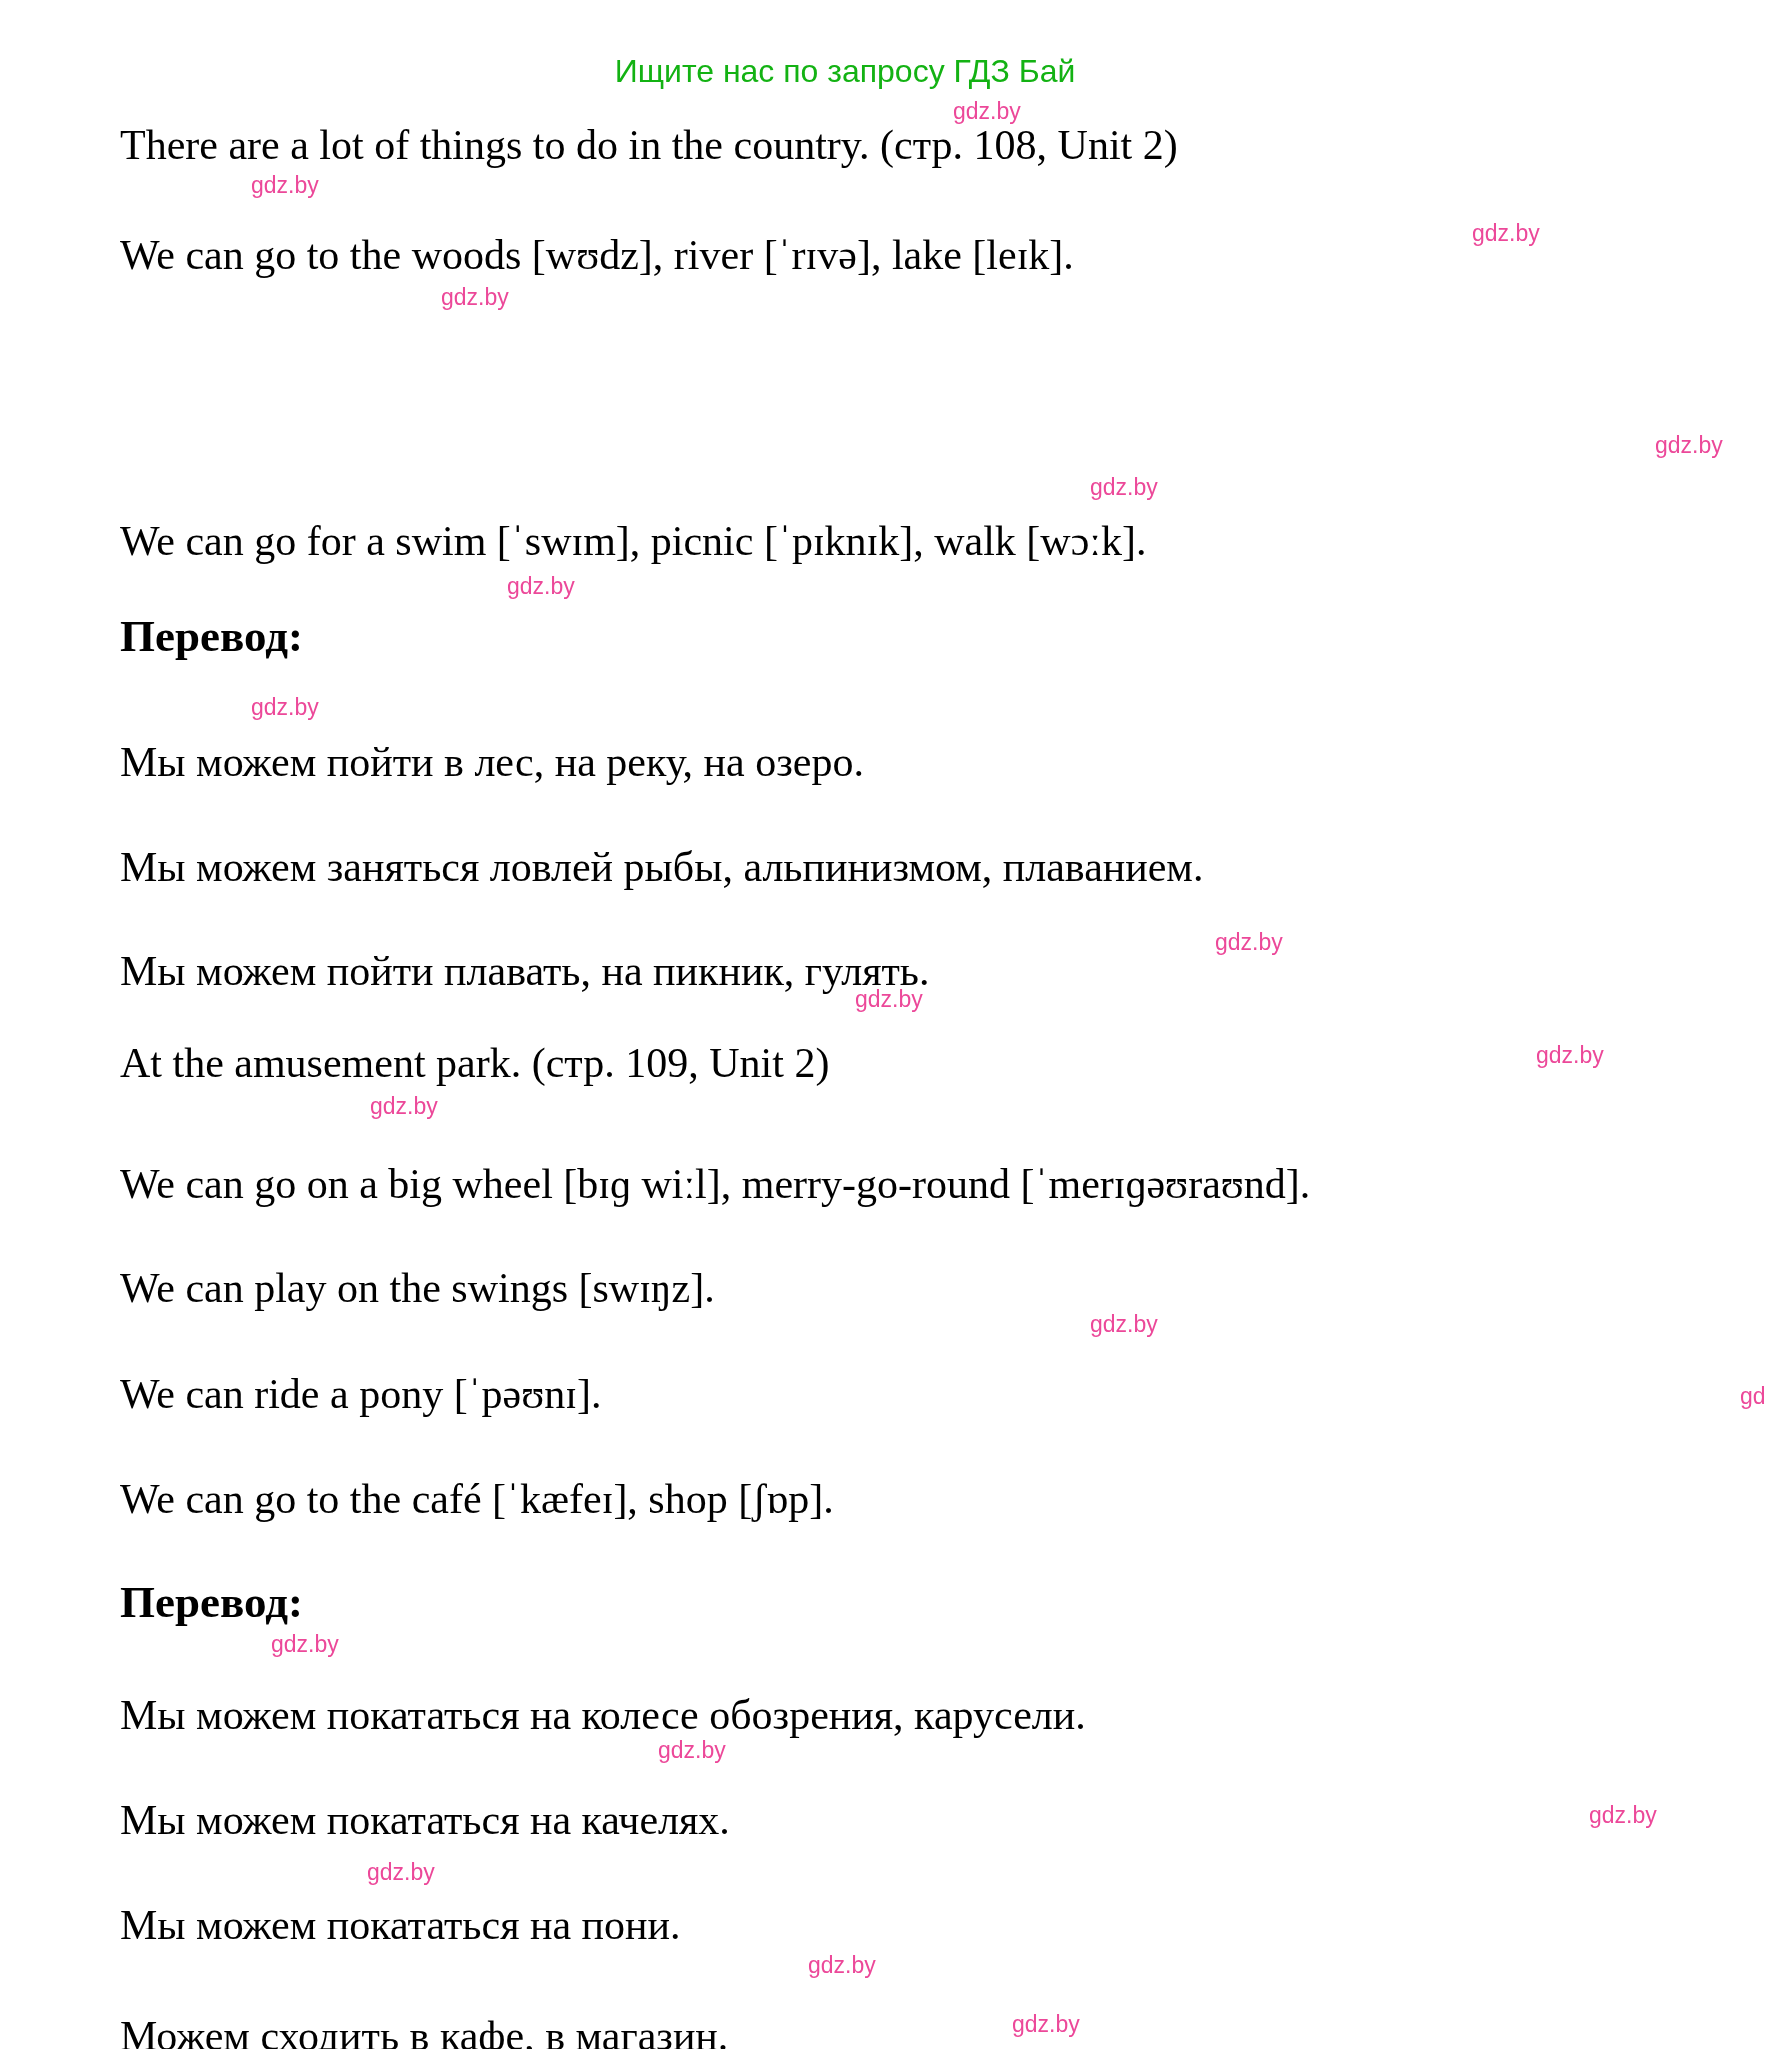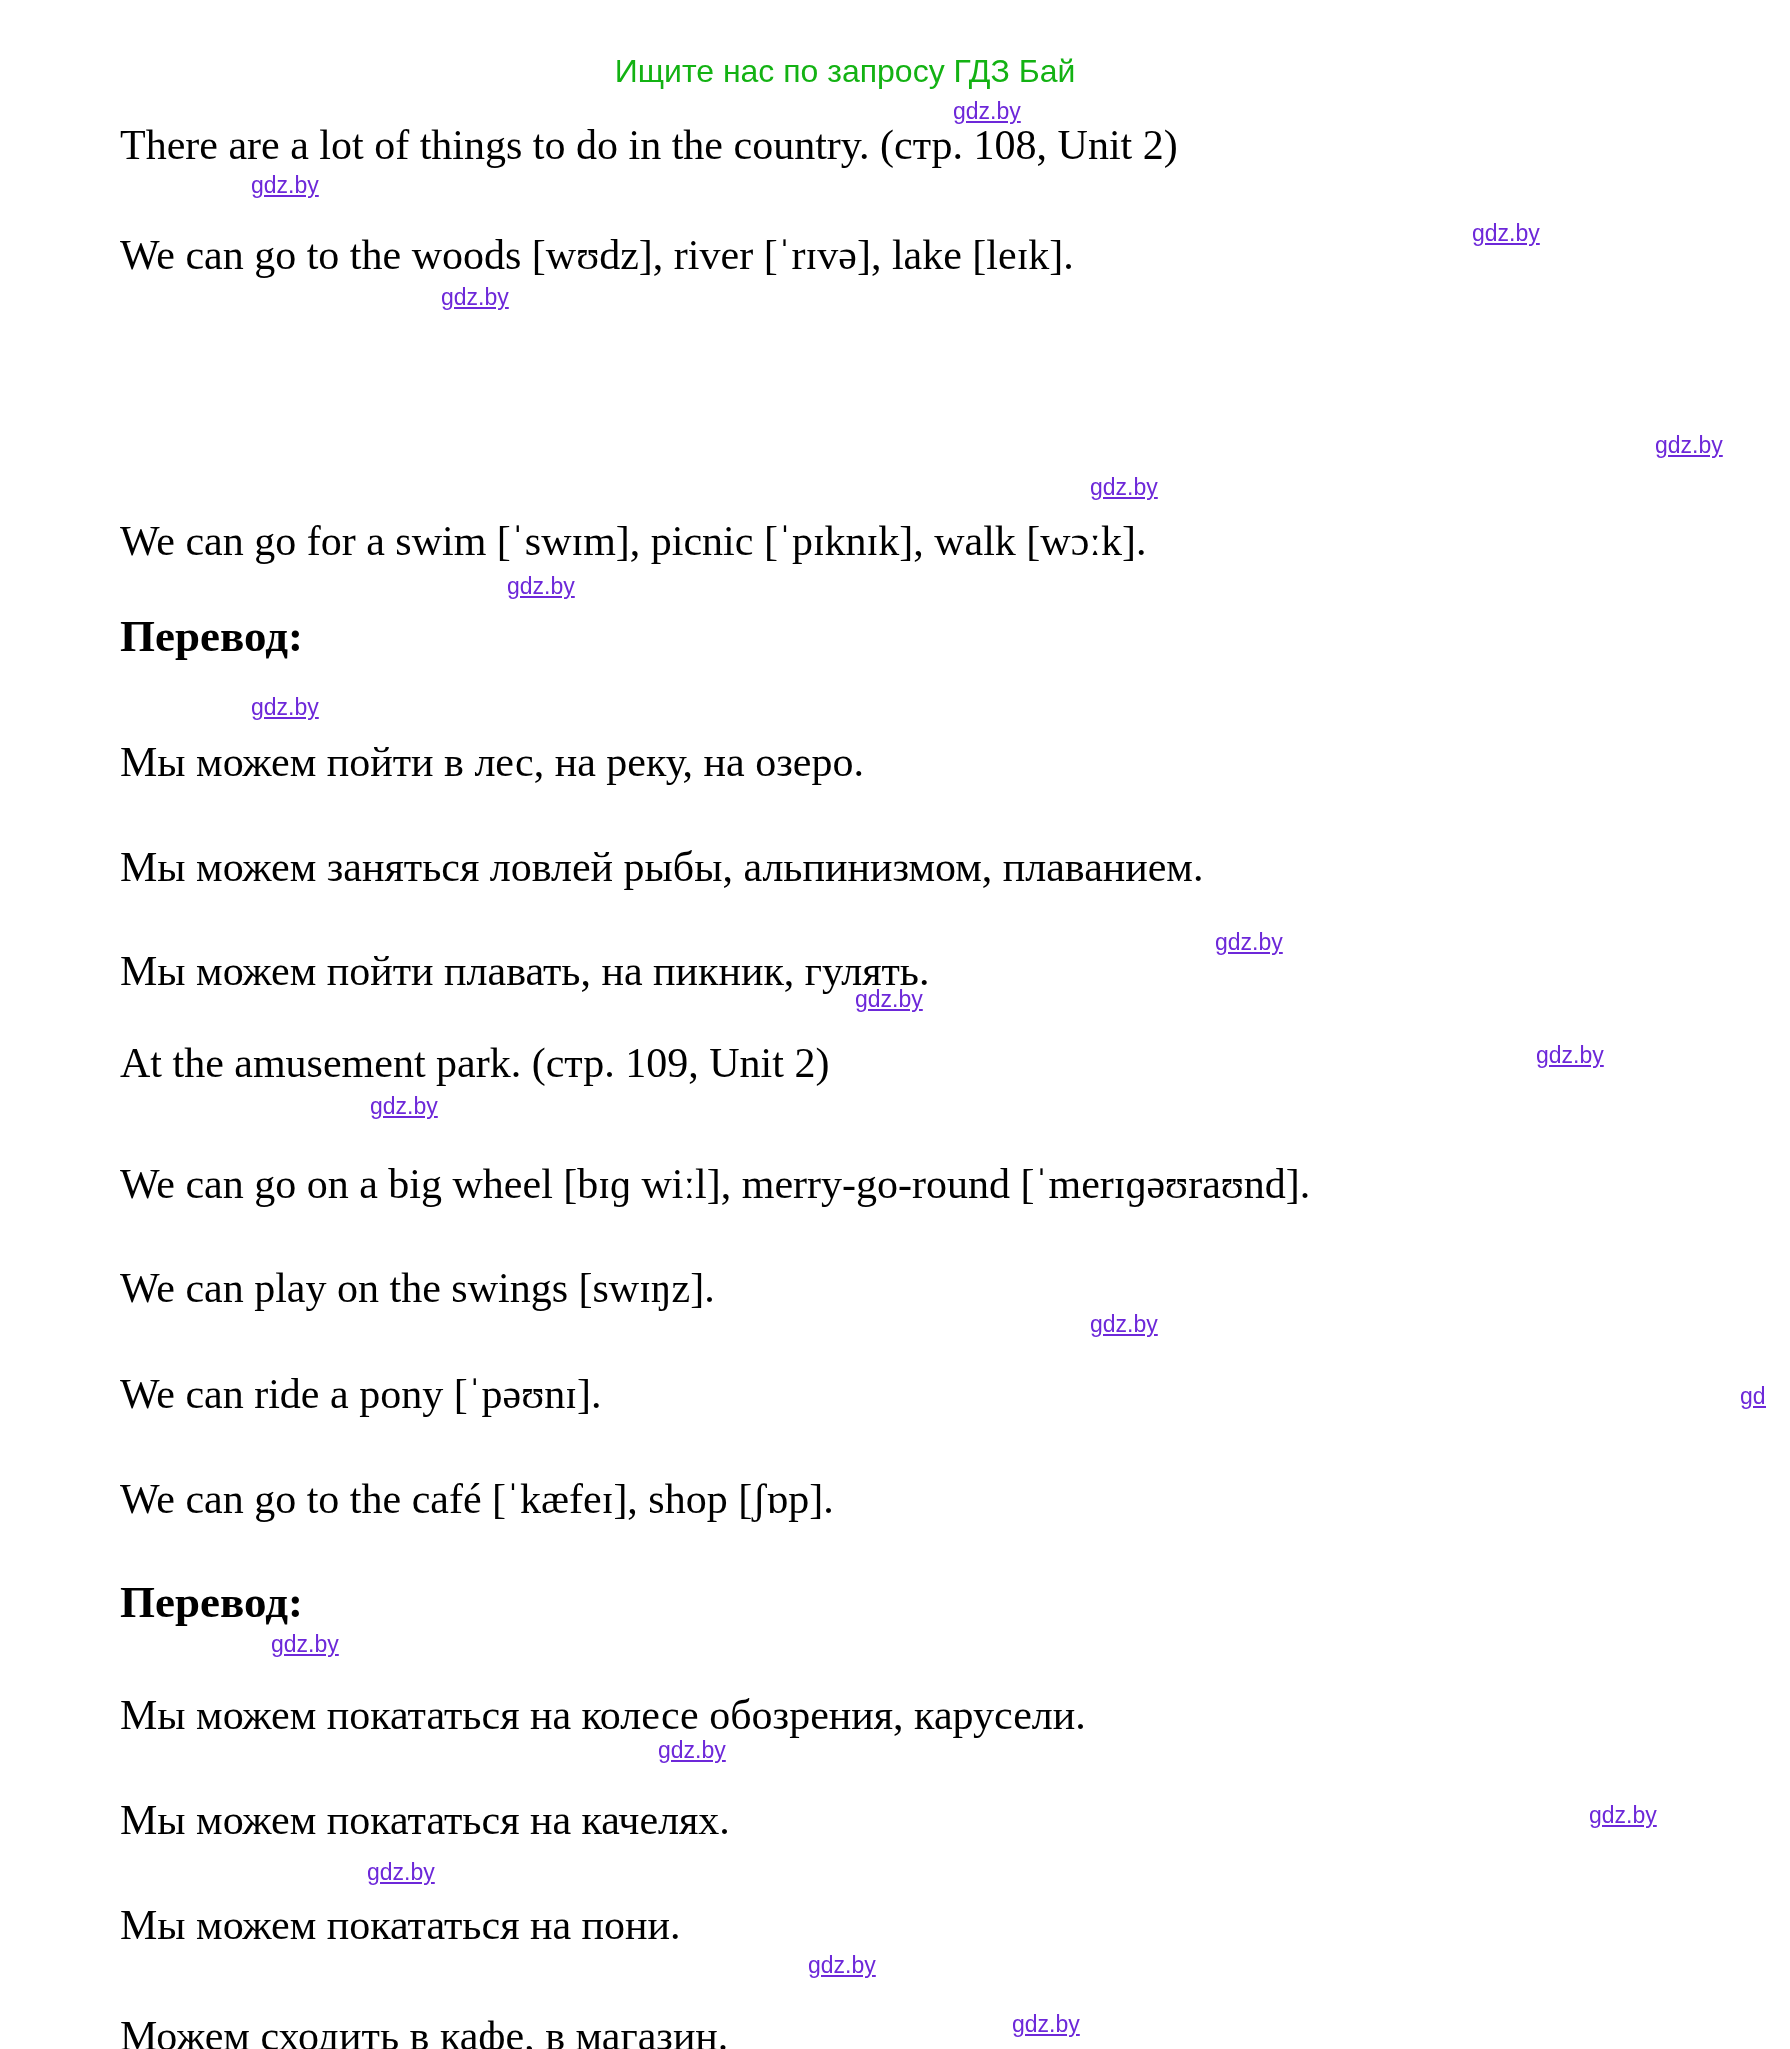--- a/index.html
+++ b/index.html
@@ -21,23 +21,22 @@
     text-align: center;
     font-family: "Liberation Sans", sans-serif;
     font-size: 32px;
     color: #13b213;
     white-space: nowrap;
   }
   .wm {
     position: absolute;
     font-family: "Liberation Sans", sans-serif;
     font-size: 23px;
-    color: #6d28d9;
+    color: #ec4899;
     white-space: nowrap;
-    text-decoration: underline;
   }
   .heading {
     position: absolute;
     left: 72px;
     font-size: 42px;
     font-weight: normal;
     white-space: nowrap;
   }
   .line {
     position: absolute;

